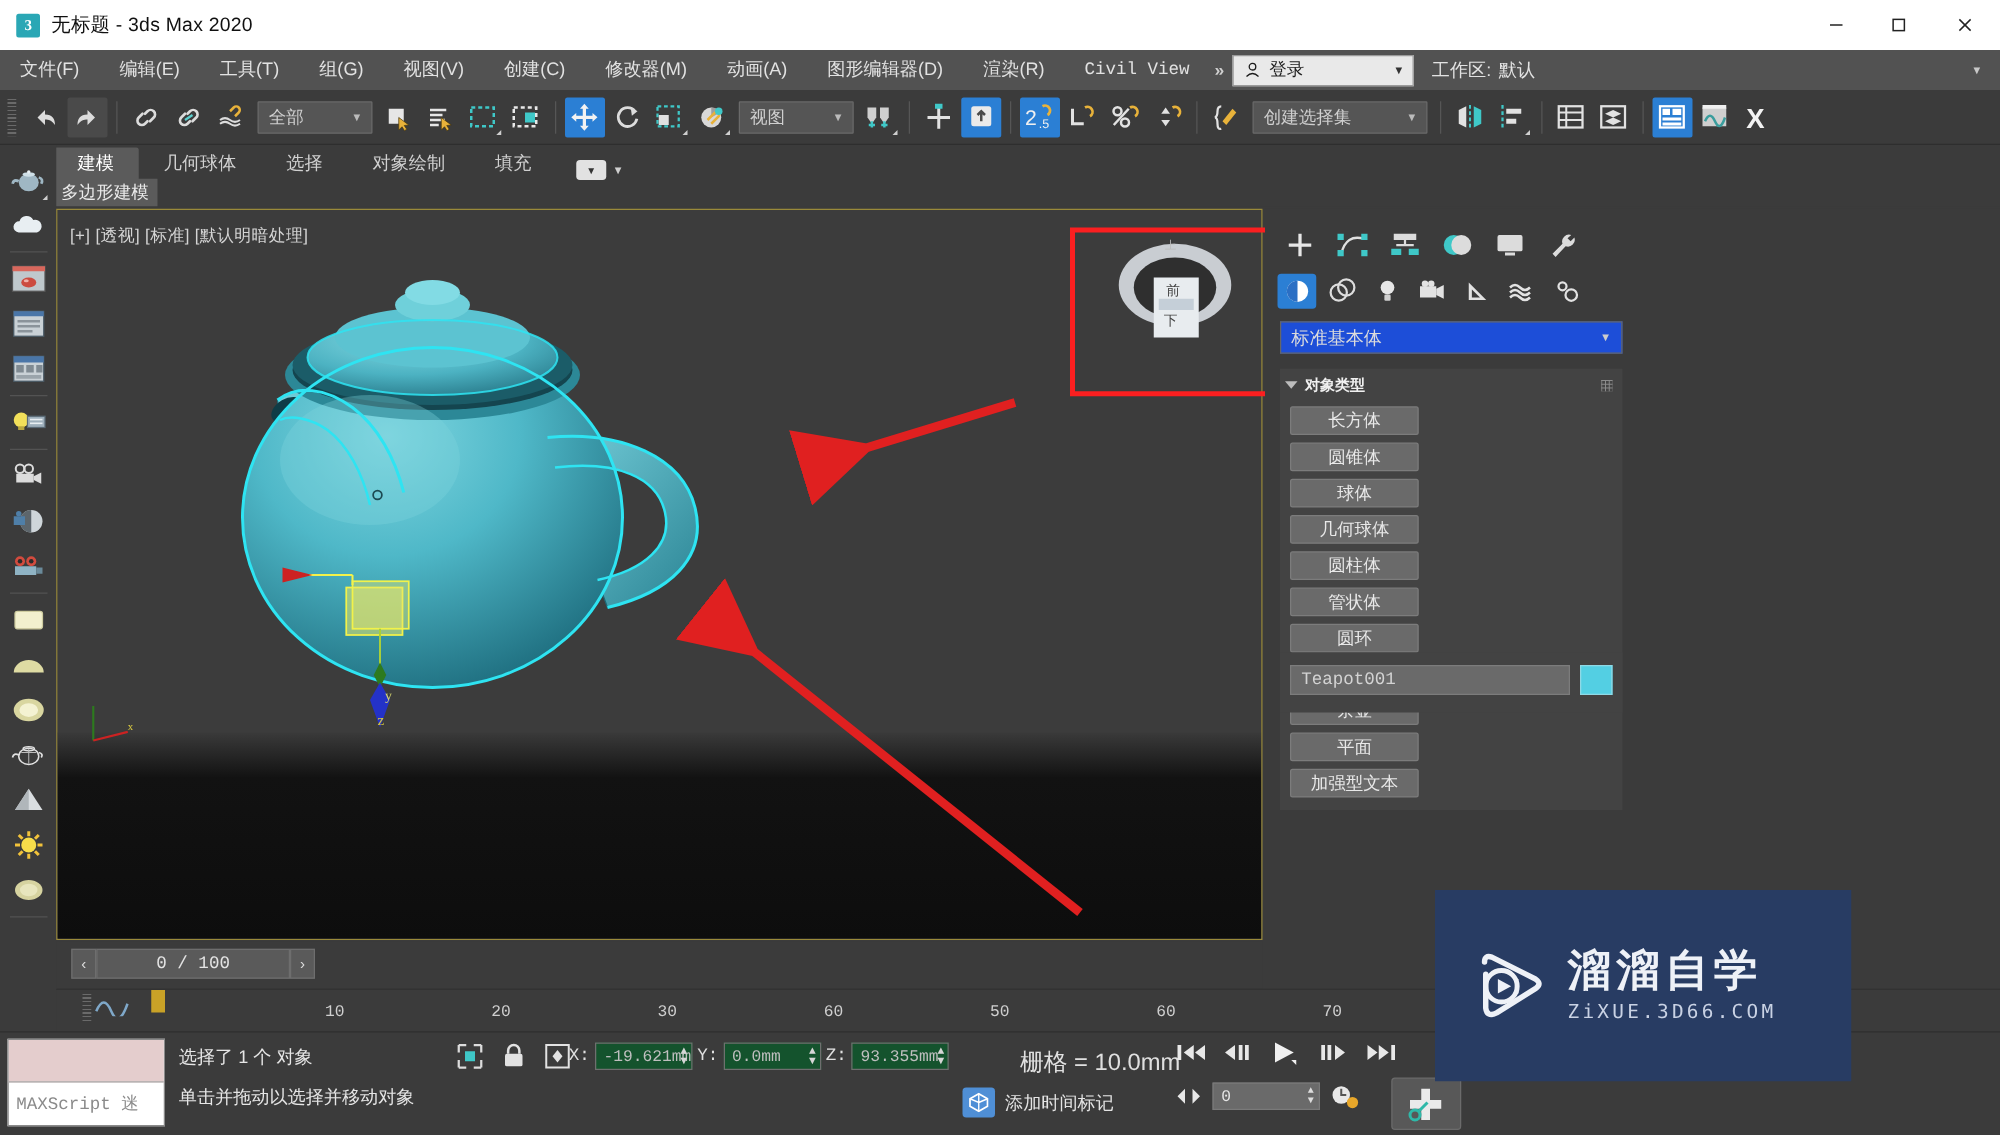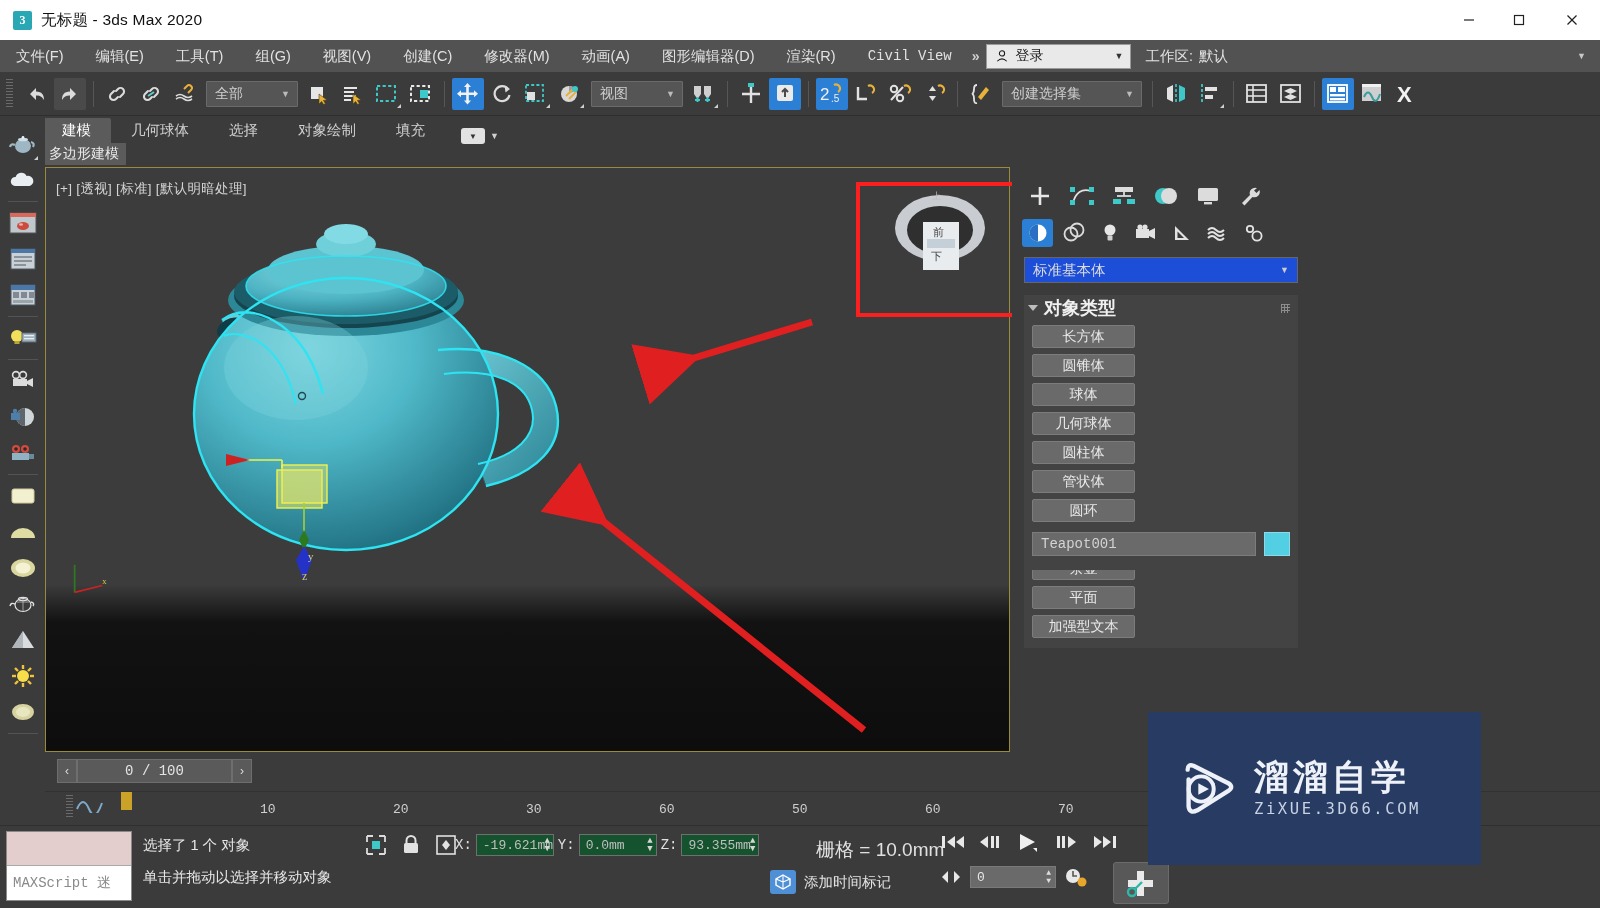--- a/index.html
+++ b/index.html
@@ -131,21 +131,21 @@
            border-radius:3px;}
   .cp-sub.on{ background:#2b7fd4;}
   .cp-combo{
     position:absolute;left:12px;top:90px;width:274px;height:26px;background:#1d4ed8;
     border:1px solid #666; color:#dcdcdc;font-size:14.5px;display:flex;align-items:center;
     padding-left:8px; position:absolute;
   }
   .cp-combo .cv{ position:absolute;right:8px;font-size:9px;color:#ccc;}
   .rollout{ position:absolute; left:12px; width:274px; background:#434343; }
   .rollout-hdr{ height:26px; display:flex;align-items:center; color:#f0f0f0;
-    font-weight:bold; font-size:18px; padding-left:4px; position:relative;}
+    font-weight:bold; font-size:12px; padding-left:4px; position:relative;}
   .tri{ width:0;height:0;border-left:5px solid transparent;border-right:5px solid transparent;
         border-top:6px solid #bdbdbd; margin-right:6px;}
   .dots{ position:absolute; right:8px; width:9px;height:9px; top:9px;
     background:repeating-linear-gradient(to right,#8d8d8d 0 1px,transparent 1px 3px),
                repeating-linear-gradient(to bottom,#8d8d8d 0 1px,transparent 1px 3px);
     background-size:3px 3px;}
   .obj-body{ padding:4px 8px 10px; }
   .autogrid{ display:flex;align-items:center;justify-content:center;color:#8e8e8e;
              font-size:14px; height:24px;}
   .chk{ width:12px;height:12px;background:#4c4c4c;border:1px solid #6d6d6d;margin-right:7px;}

